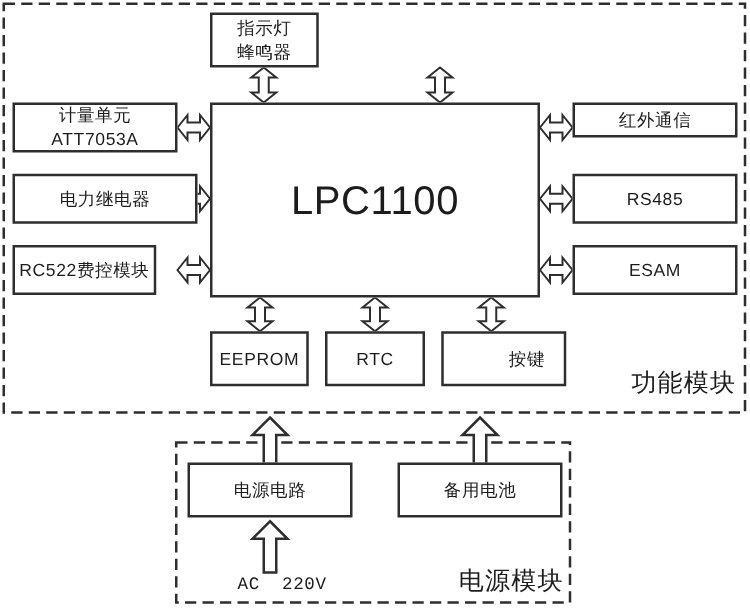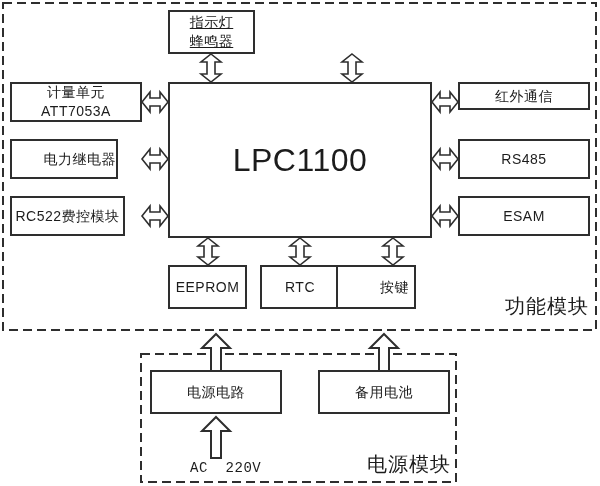--- a/index.html
+++ b/index.html
@@ -51,32 +51,32 @@
     white-space: nowrap;
   }
   .ac-label {
     position: absolute;
     font-size: 14px;
     color: #1c1c1c;
     white-space: pre;
     letter-spacing: 0.5px;
   }
   
-  .b-indicator { left: 168px; top: 10px;  width: 87px;  height: 44px; text-decoration: underline; }
+  .b-indicator { left: 168px; top: 10px;  width: 87px;  height: 44px; }
   .b-lcd       { left: 273px; top: 10px;  width: 159px; height: 44px; }
   .b-cpu       { left: 168px; top: 82px;  width: 264px; height: 156px; }
   .b-metering  { left: 10px;  top: 82px;  width: 132px; height: 40px; }
-  .b-relay     { left: 10px;  top: 139px; width: 108px; height: 40px; align-items: flex-end; }
+  .b-relay     { left: 10px;  top: 139px; width: 148px; height: 40px; }
   .b-rc522     { left: 10px;  top: 196px; width: 115px; height: 40px; }
   .b-infrared  { left: 458px; top: 82px;  width: 132px; height: 28px; }
   .b-rs485     { left: 458px; top: 139px; width: 132px; height: 40px; }
   .b-esam      { left: 458px; top: 196px; width: 132px; height: 40px; }
   .b-eeprom    { left: 168px; top: 265px; width: 79px;  height: 44px; }
   .b-rtc       { left: 260px; top: 265px; width: 80px;  height: 44px; }
-  .b-keys      { left: 336px; top: 265px; width: 80px;  height: 44px; padding-left: 37px; }
+  .b-keys      { left: 353px; top: 265px; width: 100px;  height: 44px; padding-left: 37px; }
   .b-power     { left: 150px; top: 370px; width: 132px; height: 44px; }
   .b-battery   { left: 318px; top: 370px; width: 132px; height: 44px; }
   .l-function  { left: 505px; top: 293px; }
   .l-power     { left: 367px; top: 451px; }
   .l-ac        { left: 190px; top: 460px; font-family: Liberation Mono, monospace; }
 </style>
 </head>
 <body>
 
 <div class="canvas">

